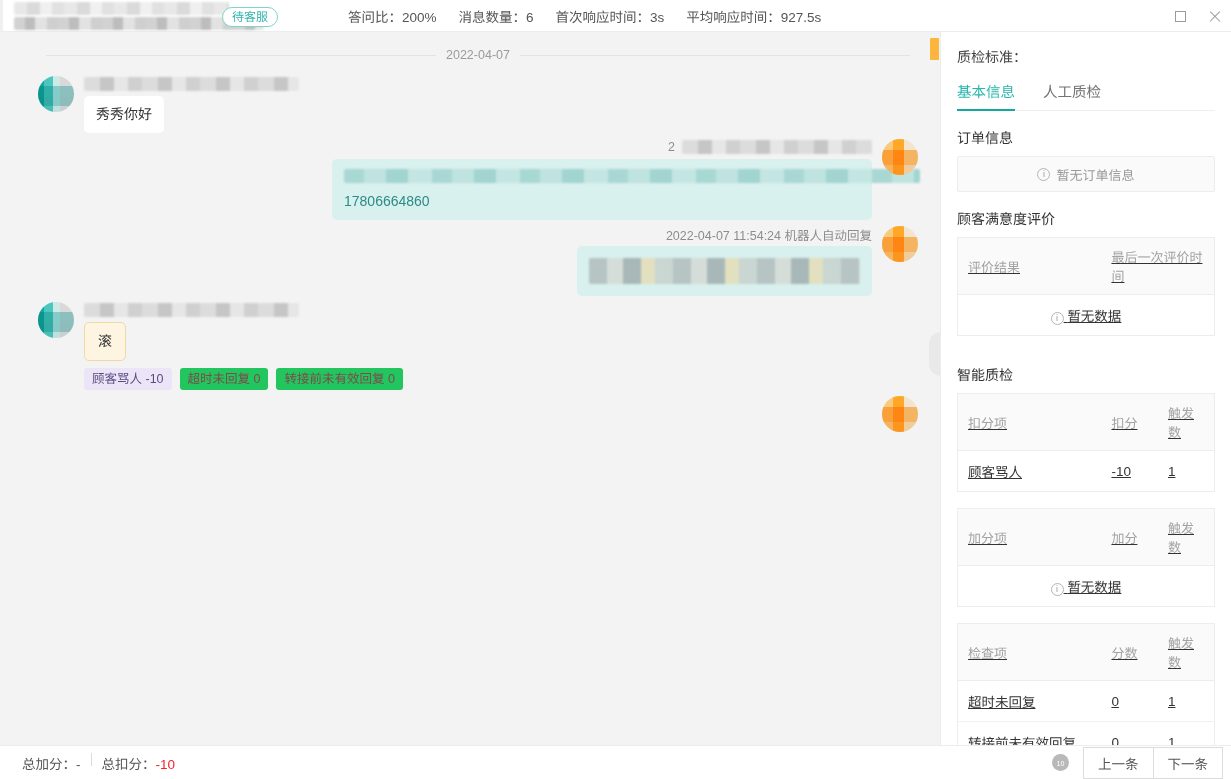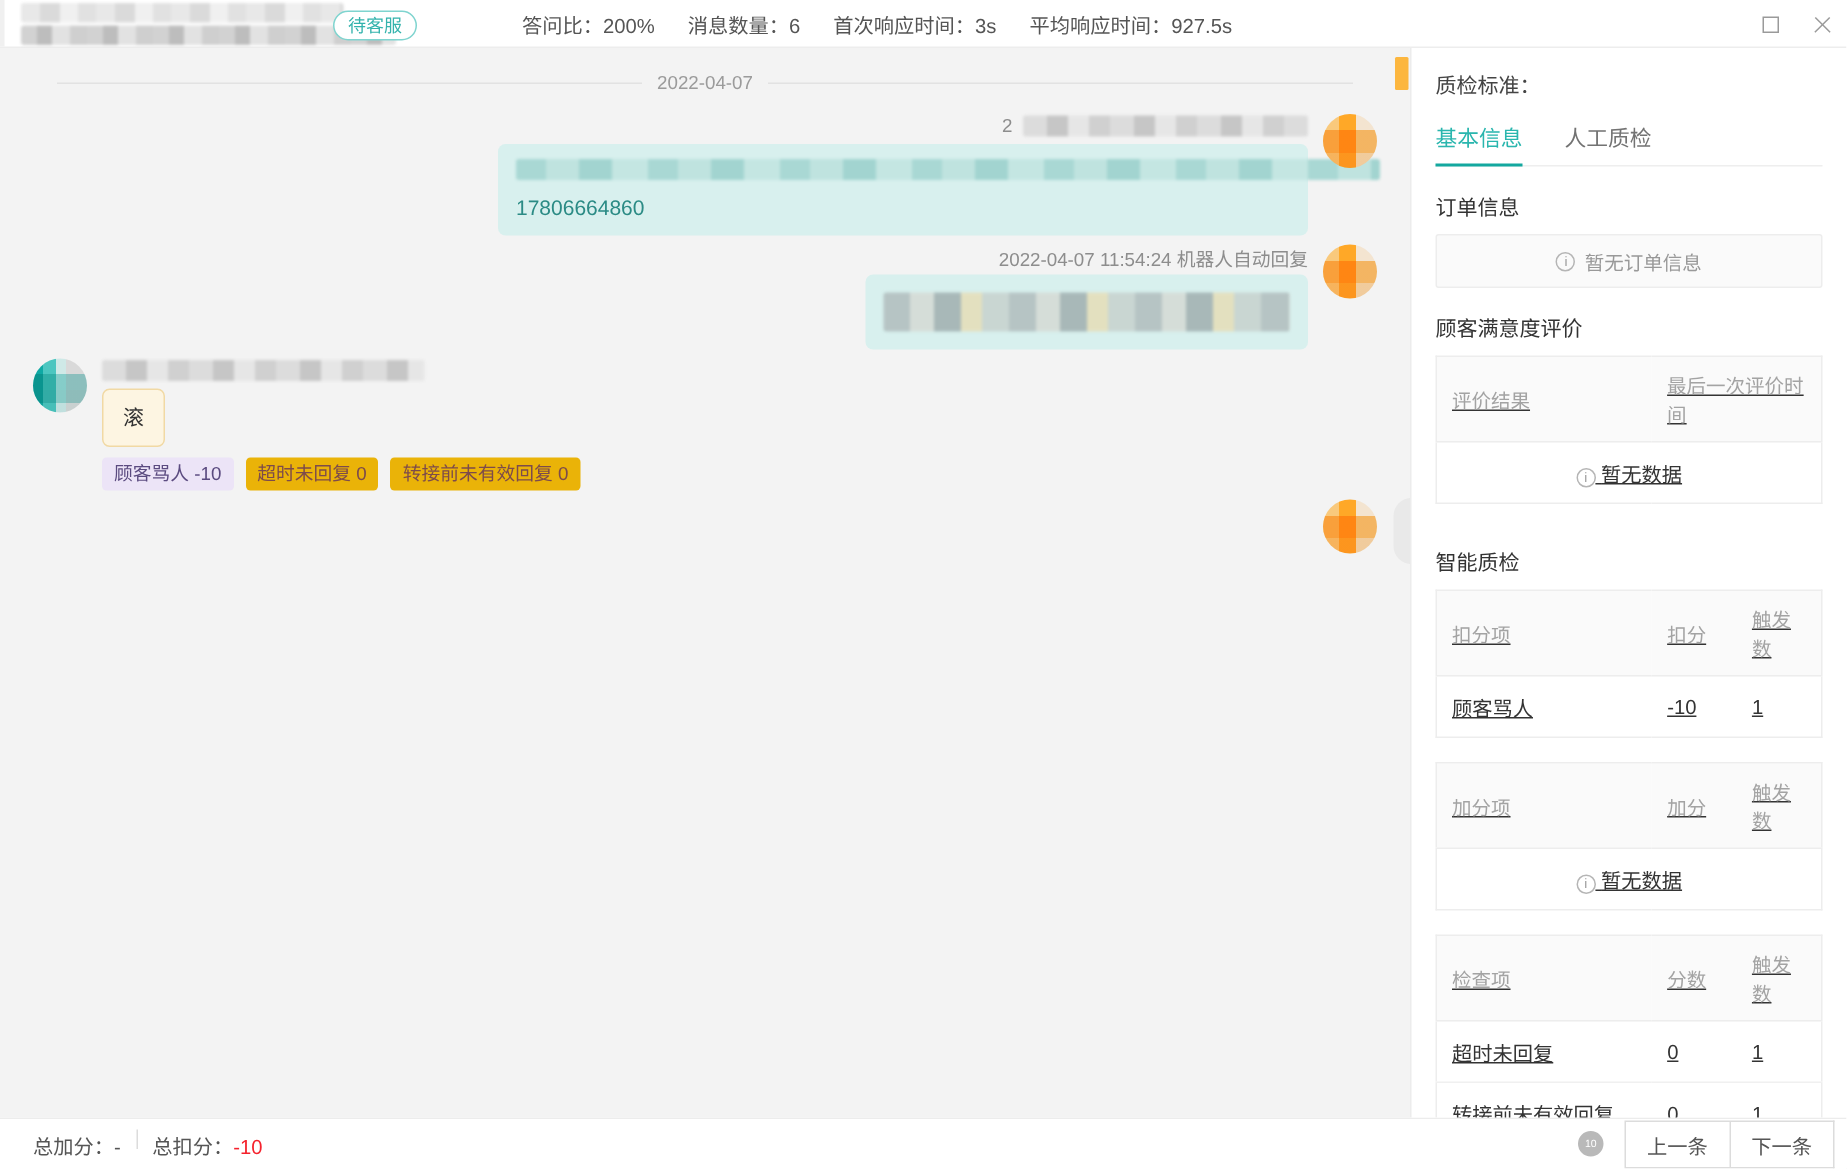--- a/index.html
+++ b/index.html
@@ -50,21 +50,21 @@
   .xmark:after  { transform: rotate(-45deg); }
 
   
   .body { flex: 1 1 auto; display: flex; min-height: 0; position: relative; }
 
   
   .chat {
     position: relative; width: 940px; flex: 0 0 940px;
     background: #f3f3f3; overflow: hidden; padding: 0 0 10px 0;
   }
-  .chat-scroll { height: 100%; overflow: hidden; padding-bottom: 10px; }
+  .chat-scroll { height: 100%; overflow: hidden; padding-bottom: 10px; padding-left: 16px; }
   .date-sep {
     display:flex; align-items:center; justify-content:center;
     margin: 16px 0 10px 0; color:#9b9b9b; font-size: 12.5px;
   }
   .date-sep .ln { height:1px; background:#e2e2e2; flex: 0 0 390px; }
   .date-sep .txt { padding: 0 10px; }
 
   .msg { display:flex; padding: 4px 22px 2px 22px; position: relative; }
   .msg.in  { justify-content:flex-start; }
   .msg.out { justify-content:flex-end; }
@@ -103,21 +103,21 @@
     border-radius: 5px; padding: 8px 12px; line-height: 21px; font-size: 14px;
     position: relative; word-break: break-all; color: #333;
   }
   .bubble.white { background:#ffffff; }
   .bubble.mint  { background:#d8f0ee; color:#2b8b85; }
   .bubble.cream { background:#fdf5e2; border:1px solid #f1d9a4; color:#333; padding: 8px 13px; }
 
   .tags { display:flex; gap: 8px; margin-top: 7px; flex-wrap: wrap; }
   .tag { font-size: 12.5px; line-height: 18px; padding: 2px 8px; border-radius: 3px; white-space: nowrap; }
   .tag.purple { background:#ece4f7; color:#5b4b80;text-align:right; }
-  .tag.pink   { background:#eab308; color:#7d4b4b; }
+  .tag.pink   { background:#22c55e; color:#7d4b4b; }
 
   .blurline { height: 14px; border-radius: 2px; filter: blur(1.2px); }
   .blurline.grey { background: repeating-linear-gradient(90deg,#dcdcdc 0 16px,#c6c6c6 16px 30px,#e6e6e6 30px 44px,#d0d0d0 44px 58px); }
   .blurline.mintd { background: repeating-linear-gradient(90deg,#a9d8d4 0 20px,#bfe3df 20px 42px,#a2d4d0 42px 64px,#c4e6e2 64px 88px); }
   .blurline.mix  { background: repeating-linear-gradient(90deg,#b6c4c4 0 18px,#d5ddd8 18px 34px,#a8b8b8 34px 52px,#e3e0bf 52px 66px,#c9d6d2 66px 84px); }
 
   .scroll-track { position:absolute; right: 0; top: 0; width: 10px; height: 100%; background: transparent; }
   .scroll-thumb { position:absolute; right: 1px; top: 6px; width: 9px; height: 22px; background:#fcb63e; border-radius: 1px; }
   .edge-handle {
     position:absolute; right: -1px; top: 300px; width: 12px; height: 44px;
@@ -226,20 +226,29 @@
 
     <div class="chat">
       <div class="chat-scroll">
 
         <div class="date-sep">
           <span class="ln"></span>
           <span class="txt">2022-04-07</span>
           <span class="ln"></span>
         </div>
 
+        <div class="msg in">
+          <div class="avatar teal"></div>
+          <div class="stack">
+            <div class="meta">
+              <span class="blurline grey" style="width:215px;"></span>
+            </div>
+            <div class="bubble white">秀秀你好</div>
+          </div>
+        </div>
 
         <div class="msg out">
           <div class="stack">
             <div class="meta">
               <span>2</span>
               <span class="blurline grey" style="width:190px;"></span>
             </div>
             <div class="bubble mint" style="width:540px;">
               <div class="blurline mintd" style="width:576px;margin:2px 0 8px 0;"></div>
               <div>17806664860</div>

